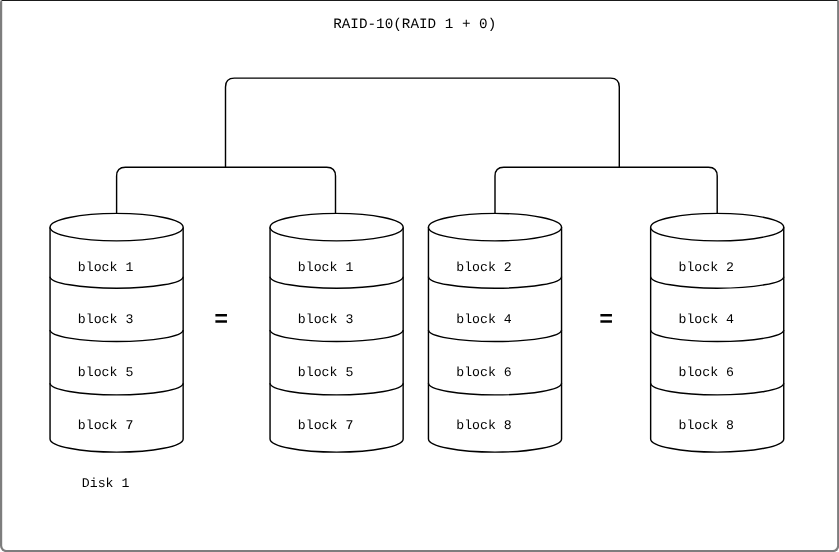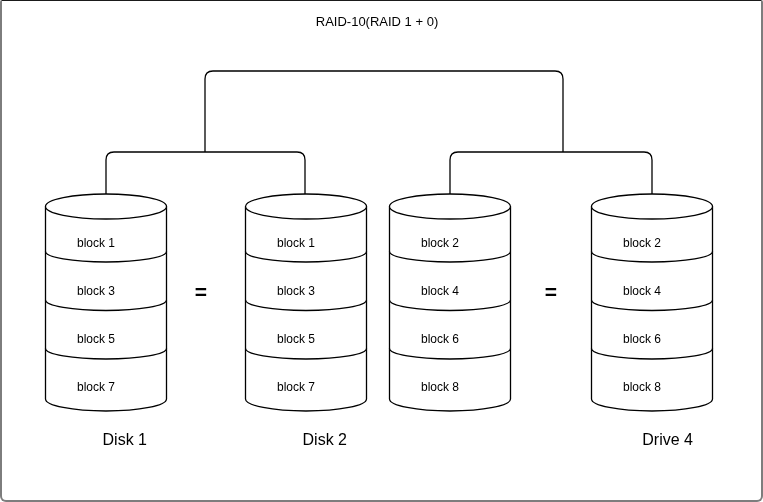--- a/index.html
+++ b/index.html
@@ -5,42 +5,42 @@
   html, body { margin: 0; padding: 0; background: #ffffff; }
   .frame {
     position: relative;
     width: 763px; height: 502px;
     box-sizing: border-box;
     background: #ffffff;
     border: 2px solid #7d7d7d;
     border-top: 1px solid #1a1a1a;
     border-radius: 2px 2px 6px 6px;
     overflow: hidden;
-    font-family: Liberation Sans, sans-serif;
+    font-family: Liberation Mono, monospace;
     color: #000;
     padding-left: 40px;
   }
   .title {
     position: absolute; top: 13px; left: 225px; width: 300px;
     text-align: center; font-size: 13px; line-height: 16px;
   }
   .connectors { position: absolute; left: 0; top: 0; }
   .connectors path { fill: none; stroke: #000; stroke-width: 1.3; }
   .disk { position: absolute; top: 193px; width: 102px; height: 218px; }
   .cyl { position: absolute; left: -1px; top: -1px; }
   .cyl path { fill: none; stroke: #000; stroke-width: 1.3; }
   .cyl ellipse { fill: #ffffff; stroke: #000; stroke-width: 1.3; }
   .cyl line { stroke: #000; stroke-width: 1.3; }
   .blk {
     position: absolute; left: 0; right: 0; height: 16px;
     text-align: center; font-size: 12px; line-height: 16px;
   }
   .disk-name {
     position: absolute; left: 0; right: 0; top: 238px;
-    text-align: right; font-size: 16px; line-height: 16px;
+    text-align: center; font-size: 12px; line-height: 16px;
   }
   .eq {
     position: absolute; top: 280px; width: 24px; height: 22px;
     text-align: center; font-size: 21px; line-height: 22px; font-weight: bold;
   }
 </style>
 </head>
 <body>
 
 <div class="frame">
@@ -79,21 +79,20 @@
       <path d="M1.5 206 A60.5 12 0 0 0 122.5 206"></path>
       <path d="M1.5 58.5 A60.5 10.5 0 0 0 122.5 58.5"></path>
       <path d="M1.5 107 A60.5 10.5 0 0 0 122.5 107"></path>
       <path d="M1.5 155.5 A60.5 10.5 0 0 0 122.5 155.5"></path>
       <ellipse cx="62" cy="13.5" rx="60.5" ry="12.5"></ellipse>
     </svg>
     <div class="blk" style="top:41px">block 1</div>
     <div class="blk" style="top:89px">block 3</div>
     <div class="blk" style="top:137px">block 5</div>
     <div class="blk" style="top:185px">block 7</div>
-    <div class="disk-name">Disk 2</div>
   </div>
 
   <div class="disk" style="left:387px">
     <svg class="cyl" width="124" height="224" viewBox="0 0 124 224">
       <line x1="1.5" y1="13.5" x2="1.5" y2="206"></line>
       <line x1="122.5" y1="13.5" x2="122.5" y2="206"></line>
       <path d="M1.5 206 A60.5 12 0 0 0 122.5 206"></path>
       <path d="M1.5 58.5 A60.5 10.5 0 0 0 122.5 58.5"></path>
       <path d="M1.5 107 A60.5 10.5 0 0 0 122.5 107"></path>
       <path d="M1.5 155.5 A60.5 10.5 0 0 0 122.5 155.5"></path>
@@ -112,19 +111,18 @@
       <path d="M1.5 206 A60.5 12 0 0 0 122.5 206"></path>
       <path d="M1.5 58.5 A60.5 10.5 0 0 0 122.5 58.5"></path>
       <path d="M1.5 107 A60.5 10.5 0 0 0 122.5 107"></path>
       <path d="M1.5 155.5 A60.5 10.5 0 0 0 122.5 155.5"></path>
       <ellipse cx="62" cy="13.5" rx="60.5" ry="12.5"></ellipse>
     </svg>
     <div class="blk" style="top:41px">block 2</div>
     <div class="blk" style="top:89px">block 4</div>
     <div class="blk" style="top:137px">block 6</div>
     <div class="blk" style="top:185px">block 8</div>
-    <div class="disk-name">Drive 4</div>
   </div>
 
   <div class="eq" style="left:187px">=</div>
   <div class="eq" style="left:537px">=</div>
 
 </div>
 
 </body></html>

